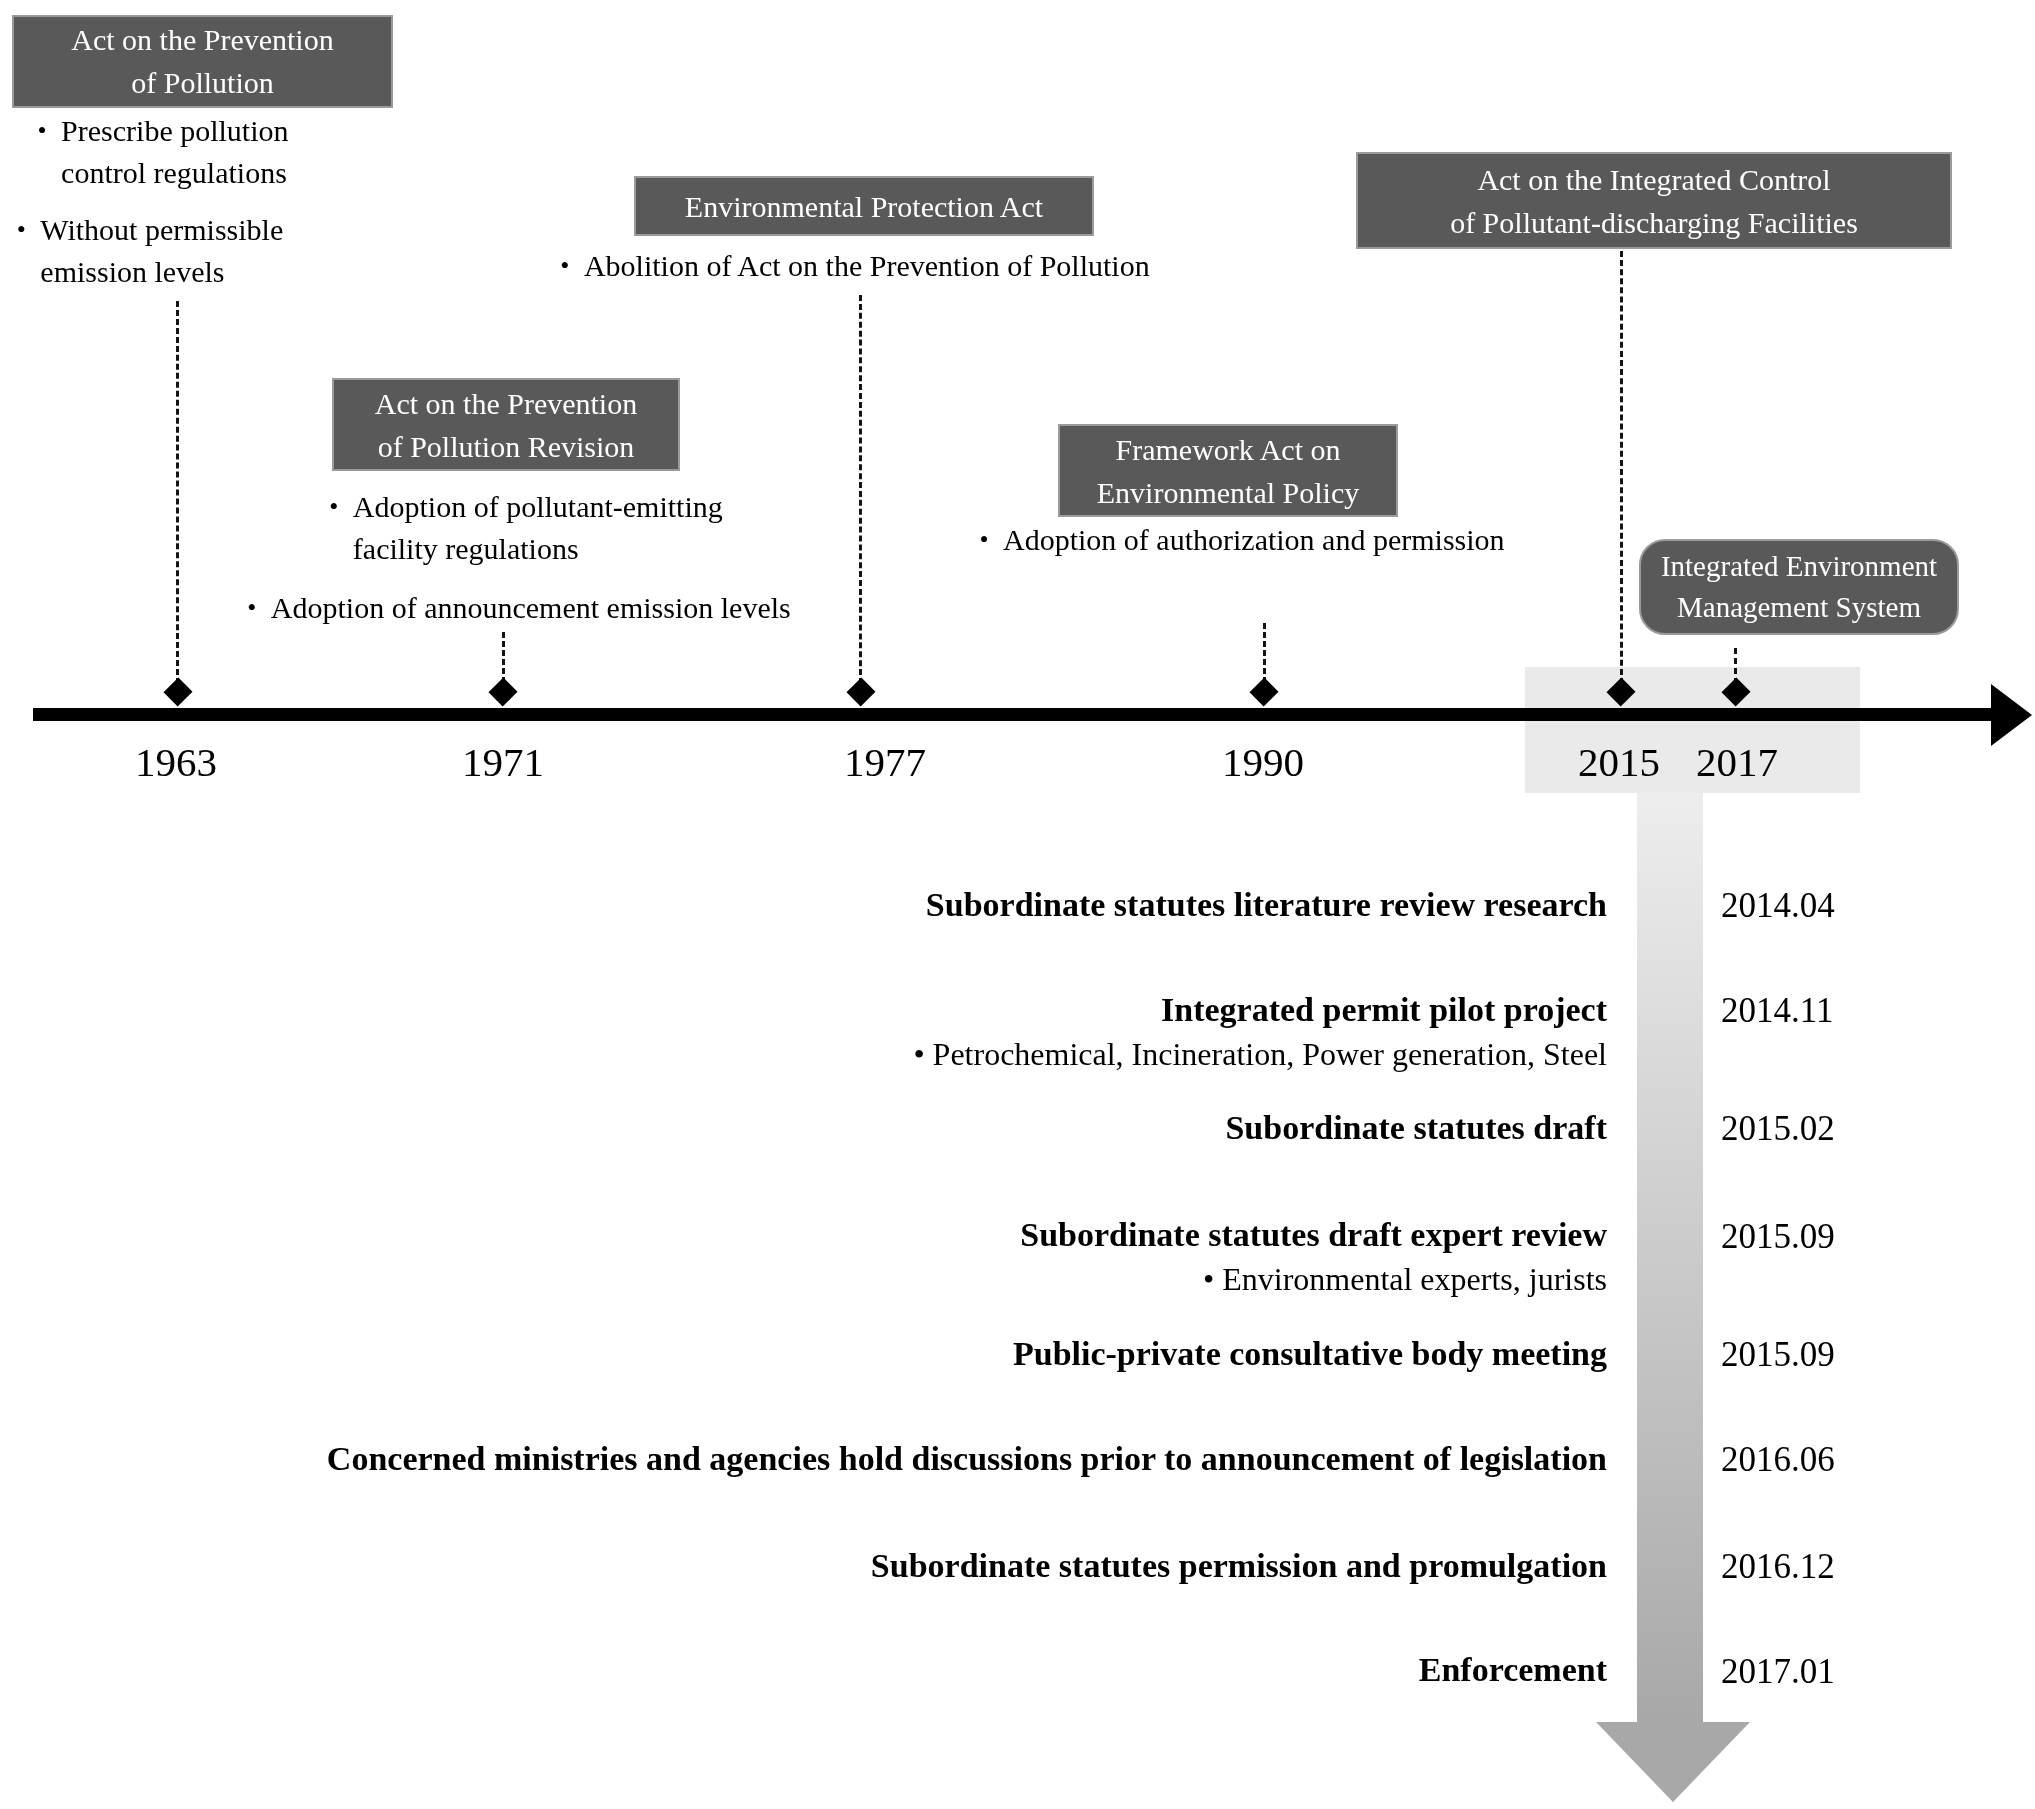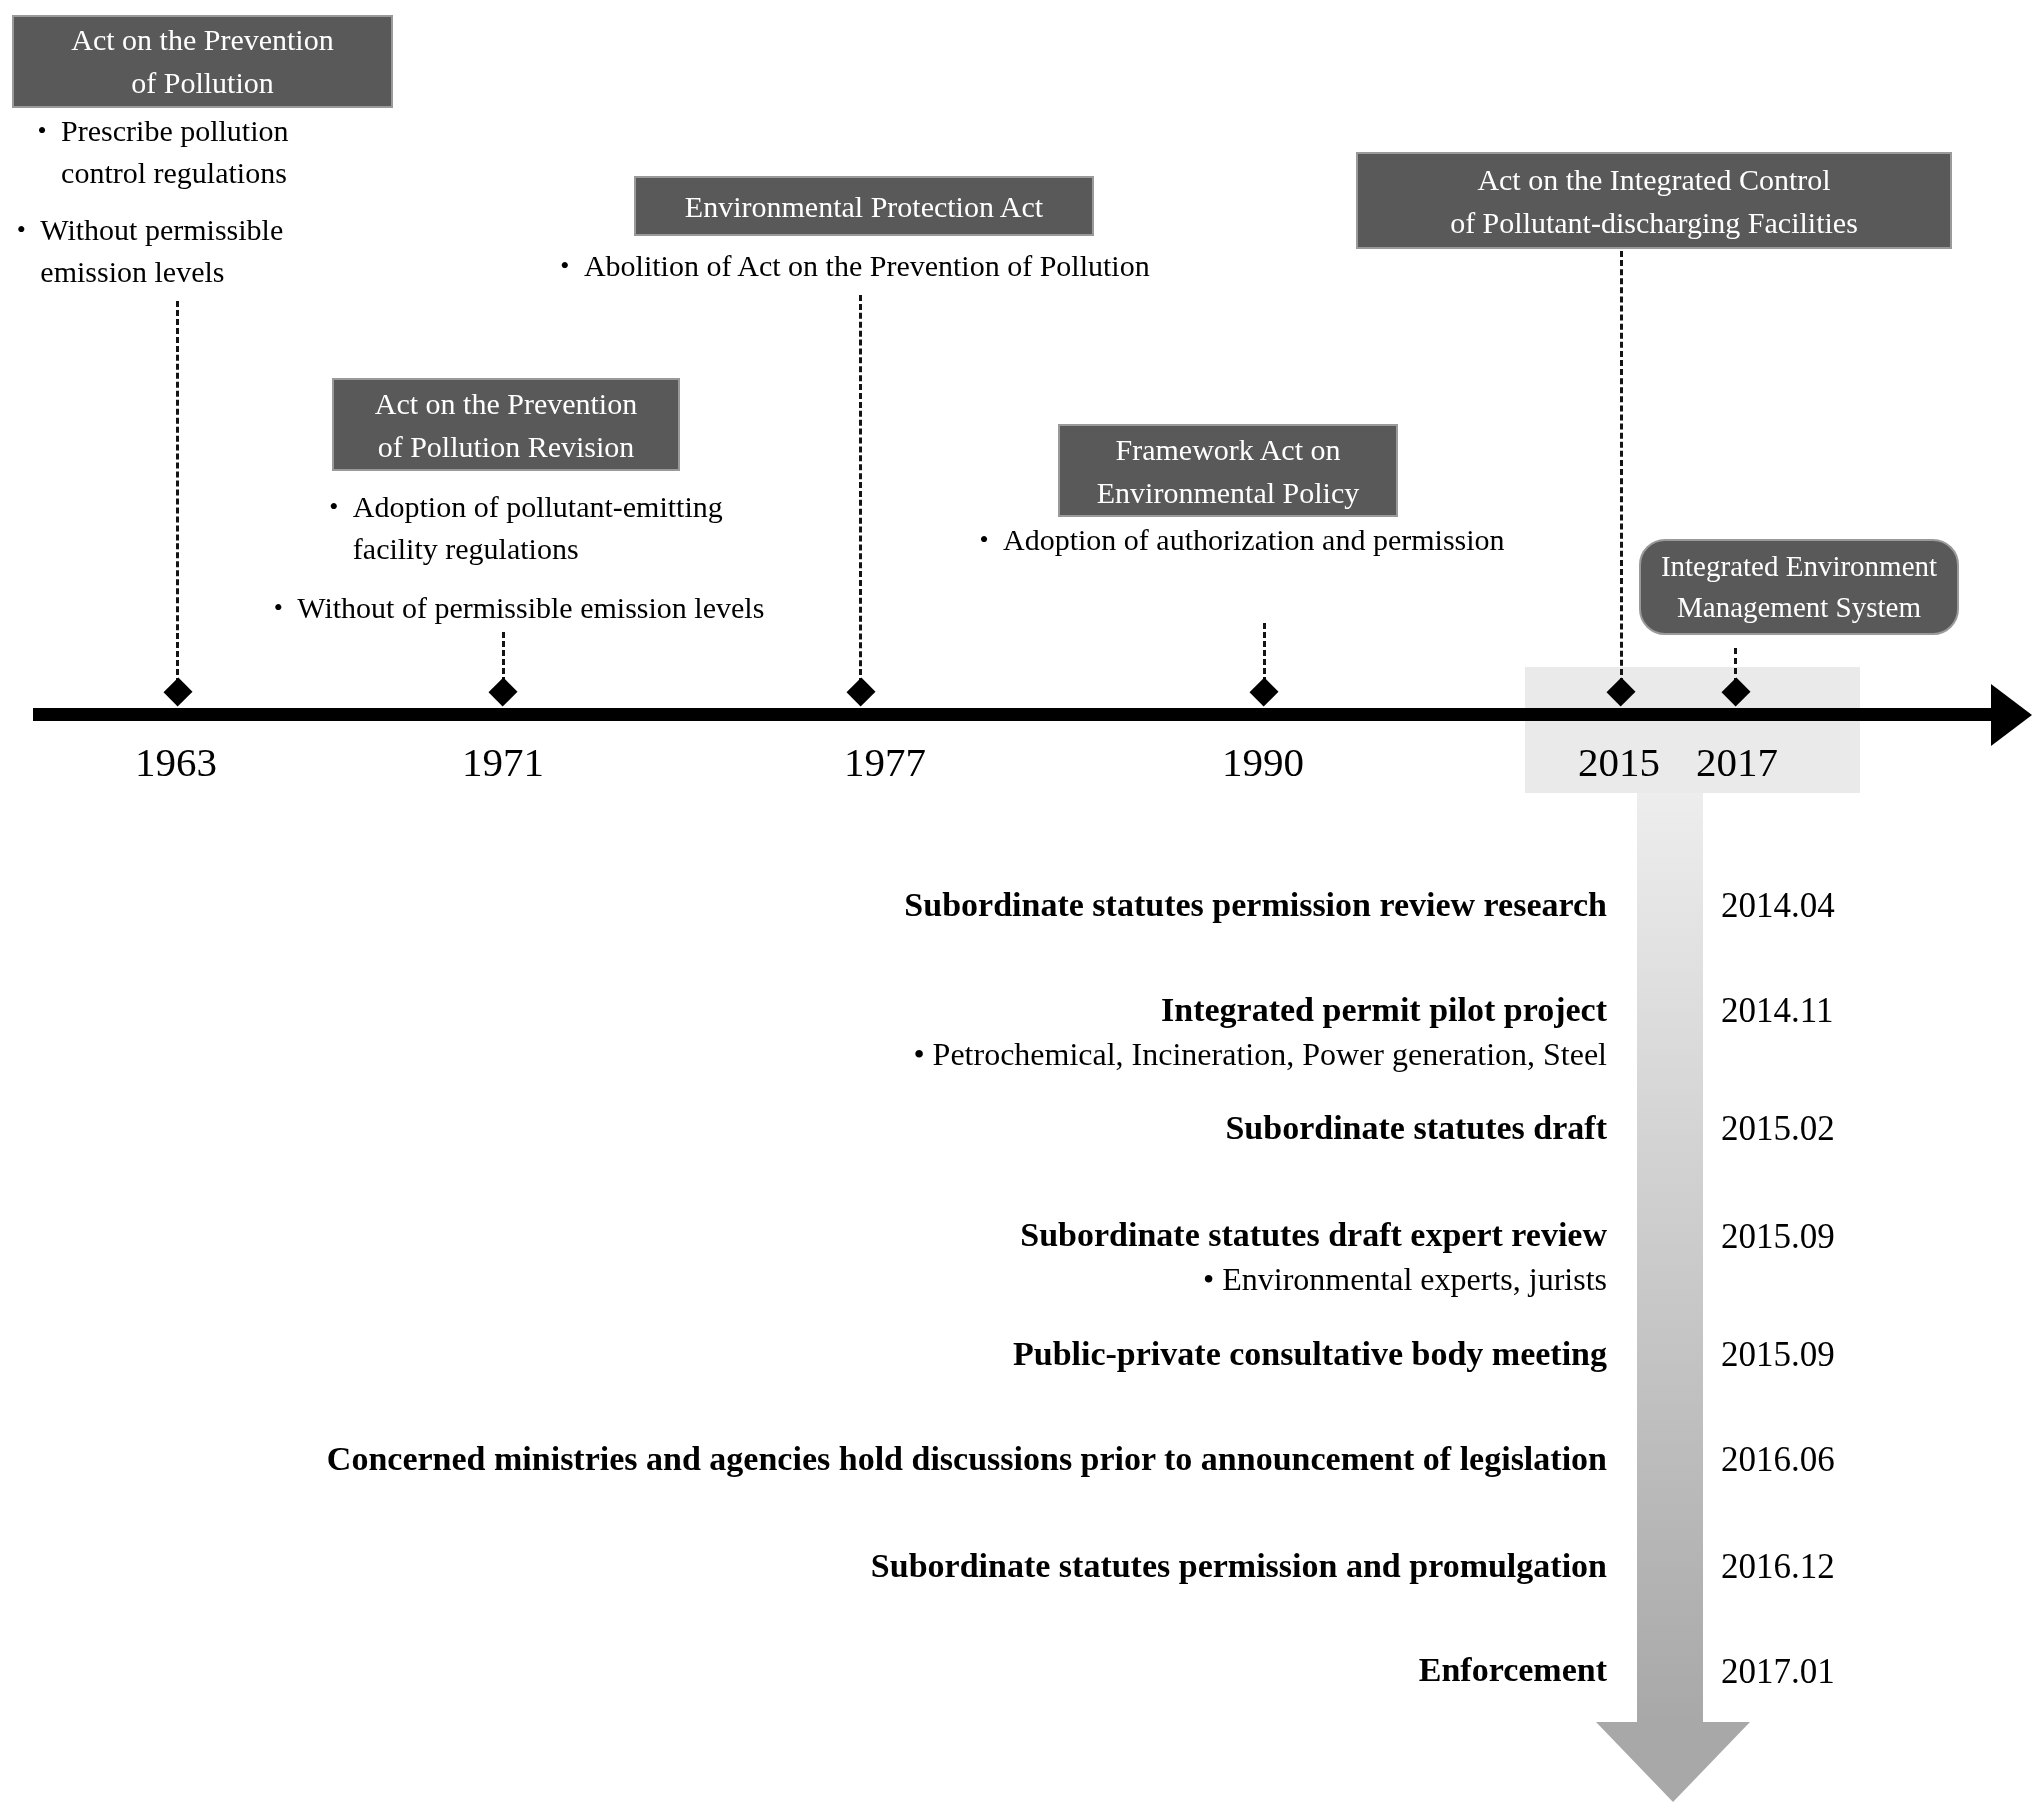--- a/index.html
+++ b/index.html
@@ -139,31 +139,31 @@
   <div class="ebullet" style="left:526px; top:486px;">
     <span class="bdot">•</span>
     <span class="btext">
       <span class="bl">Adoption of pollutant-emitting</span>
       <span class="bl">facility regulations</span>
     </span>
   </div>
   <div class="ebullet" style="left:519px; top:587px;">
     <span class="bdot">•</span>
     <span class="btext">
-      <span class="bl">Without of permissible emission levels</span>
+      <span class="bl">Adoption of announcement emission levels</span>
     </span>
   </div>
   <div class="ebullet" style="left:1242px; top:519px;">
     <span class="bdot">•</span>
     <span class="btext">
       <span class="bl">Adoption of authorization and permission</span>
     </span>
   </div>
 
-  <div class="m-title" style="top:884px;">Subordinate statutes permission review research</div>
+  <div class="m-title" style="top:884px;">Subordinate statutes literature review research</div>
   <div class="m-date" style="top:885px;">2014.04</div>
 
   <div class="m-title" style="top:989px;">Integrated permit pilot project</div>
   <div class="m-date" style="top:990px;">2014.11</div>
   <div class="m-note" style="top:1035px;">• Petrochemical, Incineration, Power generation, Steel</div>
 
   <div class="m-title" style="top:1107px;">Subordinate statutes draft</div>
   <div class="m-date" style="top:1108px;">2015.02</div>
 
   <div class="m-title" style="top:1214px;">Subordinate statutes draft expert review</div>

